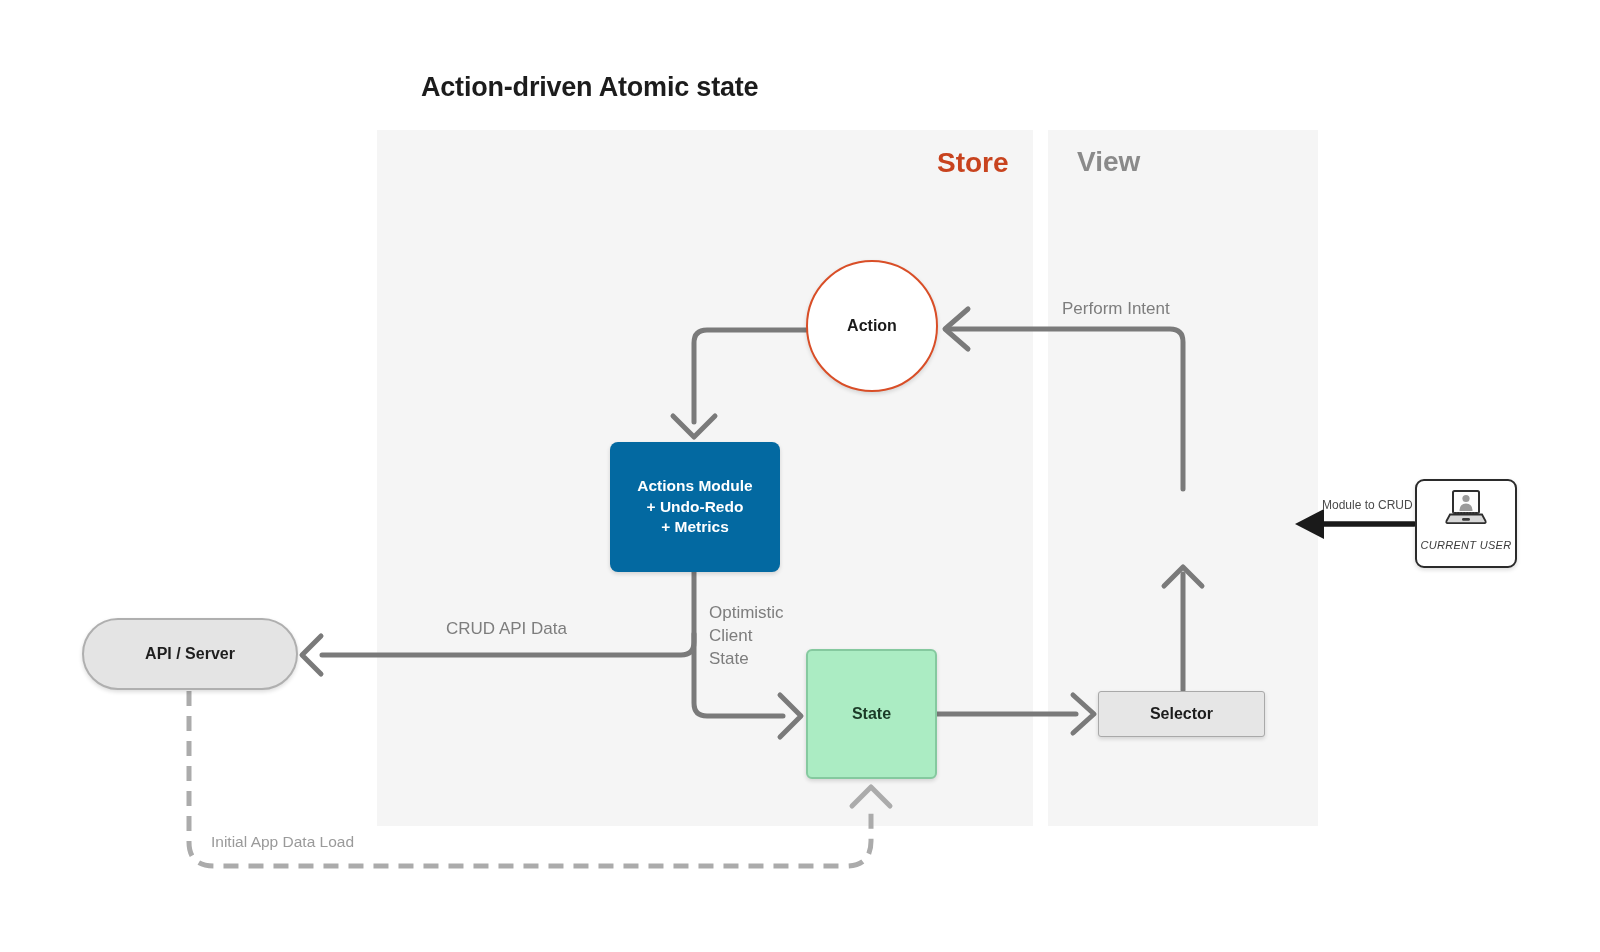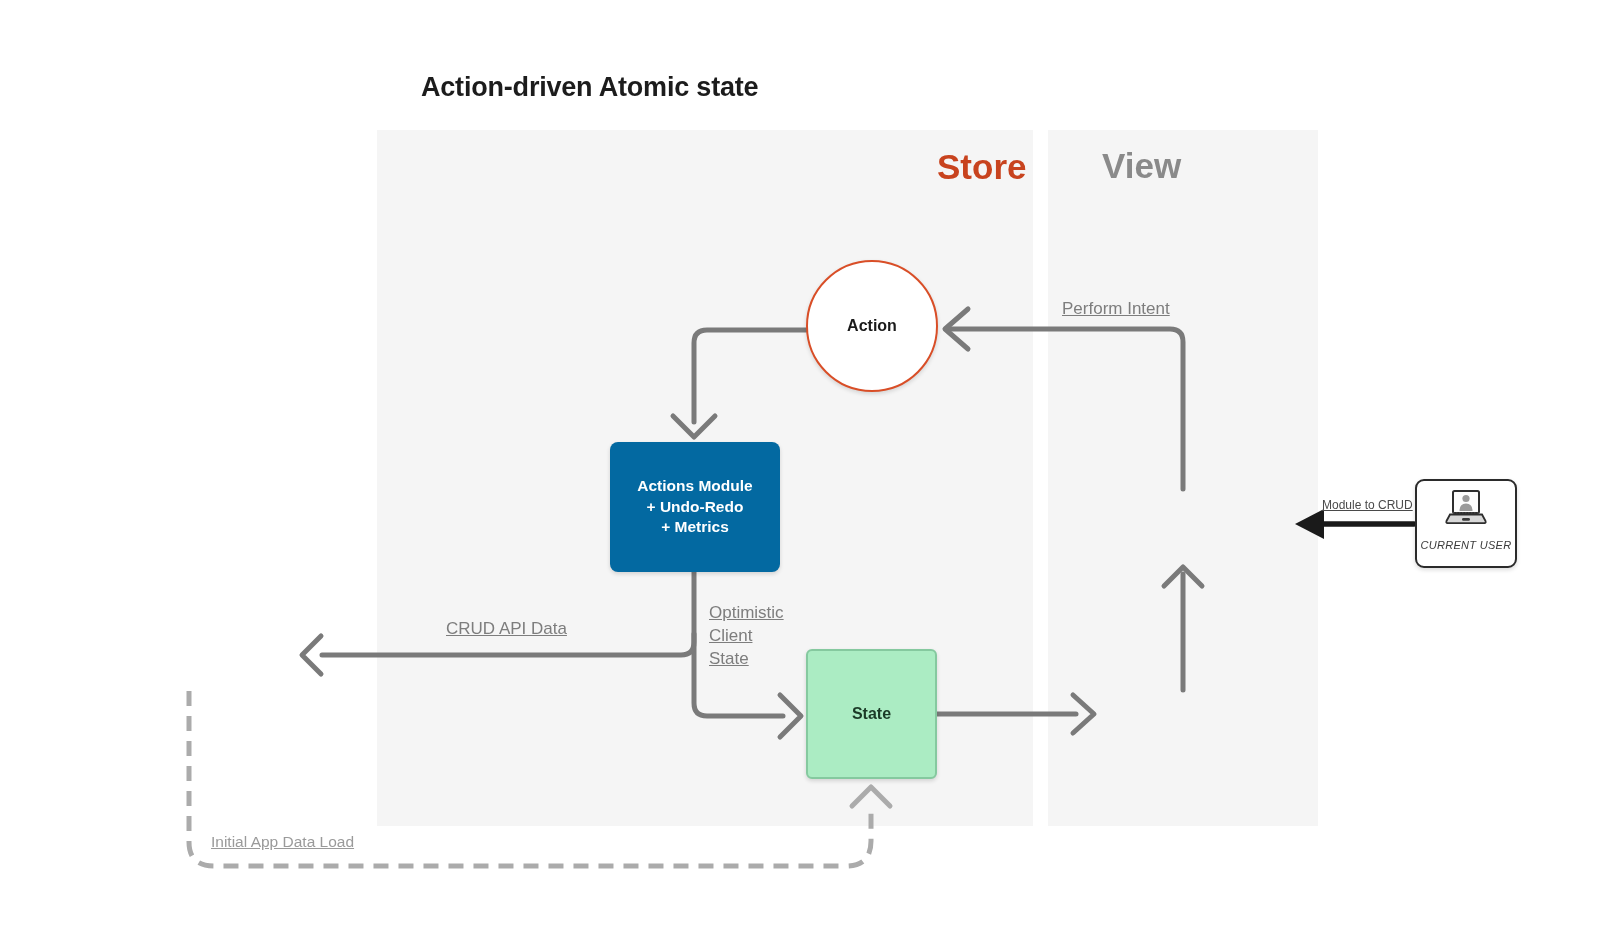--- a/index.html
+++ b/index.html
@@ -8,23 +8,23 @@
     font-family:"Liberation Sans", sans-serif; overflow:hidden;
   }
   .panel { position:absolute; top:130px; height:696px; background:#F5F5F5; }
   .panel.store { left:377px; width:656px; }
   .panel.view  { left:1048px; width:270px; }
 
   .diagram-title {
     position:absolute; left:378px; top:72px;
     font-size:27px; font-weight:600; color:#1C1C1C; letter-spacing:-0.2px;margin-left:43px;
   }
-  .panel-label { position:absolute; font-size:35px; font-weight:700; }
+  .panel-label { position:absolute; font-size:28px; font-weight:700; }
   .panel-label.store { left:937px; top:147px; color:#C8431E; }
-  .panel-label.view  { left:1077px; top:146px; color:#8A8A8A;margin-left:25px; }
+  .panel-label.view  { left:1077px; top:146px; color:#8A8A8A; }
 
   .arrows { position:absolute; left:0; top:0; width:1600px; height:952px; pointer-events:none; }
 
   .node { position:absolute; display:flex; align-items:center; justify-content:center;
           text-align:right; box-sizing:border-box; }
   .node.shadow { box-shadow:0 2px 4px rgba(0,0,0,0.14); }
 
   .node.action-circle {
     left:806px; top:260px; width:132px; height:132px; border-radius:50%;
     background:#ffffff; border:2.5px solid #D94E27;
@@ -57,21 +57,21 @@
   }
   .node.current-user {
     left:1415px; top:479px; width:102px; height:89px; border-radius:9px;
     background:#ffffff; border:2px solid #2B2B2B; flex-direction:column;
     justify-content:flex-start; padding-top:9px;gap:6px;
   }
   .current-user-label {
     margin-top:5px; font-size:11px; font-style:italic; color:#3A3A3A; letter-spacing:0.3px;
   }
 
-  .edge-label { position:absolute; color:#7D7D7D; font-size:17px;text-decoration:underline; }
+  .edge-label { position:absolute; color:#7D7D7D; font-size:17px; }
   .edge-label.perform-intent { left:1062px; top:299px; }
   .edge-label.crud-api-data  { left:446px;  top:619px; }
   .edge-label.optimistic     { left:709px;  top:601px; line-height:23px; }
   .edge-label.initial-load   { left:211px;  top:833px; font-size:15.5px; color:#9A9A9A; }
   .edge-label.intent-to-crud { left:1322px; top:498px; font-size:12px; color:#4A4A4A; }
 </style>
 </head>
 <body>
 
 <div class="canvas">
@@ -133,21 +133,27 @@
   <div class="node actions-module shadow">
     <span>Actions Module</span>
     <span>+ Undo-Redo</span>
     <span>+ Metrics</span>
   </div>
 
   <div class="node state-box shadow">
     <span>State</span>
   </div>
 
+  <div class="node api-server shadow">
+    <span>API / Server</span>
+  </div>
 
+  <div class="node selector shadow">
+    <span>Selector</span>
+  </div>
 
 
   <div class="node current-user shadow">
     <svg width="56" height="38" viewBox="0 0 56 38">
       <rect x="15" y="1" width="26" height="22" rx="1.5" fill="#FDFDFD" stroke="#2E2E2E" stroke-width="2"></rect>
       <circle cx="28" cy="8.5" r="3.6" fill="#9A9A9A"></circle>
       <path d="M21.5 21 Q21.5 13.5 28 13.5 Q34.5 13.5 34.5 21 Z" fill="#9A9A9A"></path>
       <line x1="15" y1="23" x2="41" y2="23" stroke="#555555" stroke-width="1" stroke-dasharray="1.5 1.5"></line>
       <path d="M12 24.5 L44 24.5 L47.5 31 Q48.5 33.2 45.5 33.2 L10.5 33.2 Q7.5 33.2 8.5 31 Z" fill="#D8D8D8" stroke="#2E2E2E" stroke-width="1.8"></path>
       <rect x="24" y="28" width="8" height="2.8" rx="1.4" fill="#3A3A3A"></rect>

